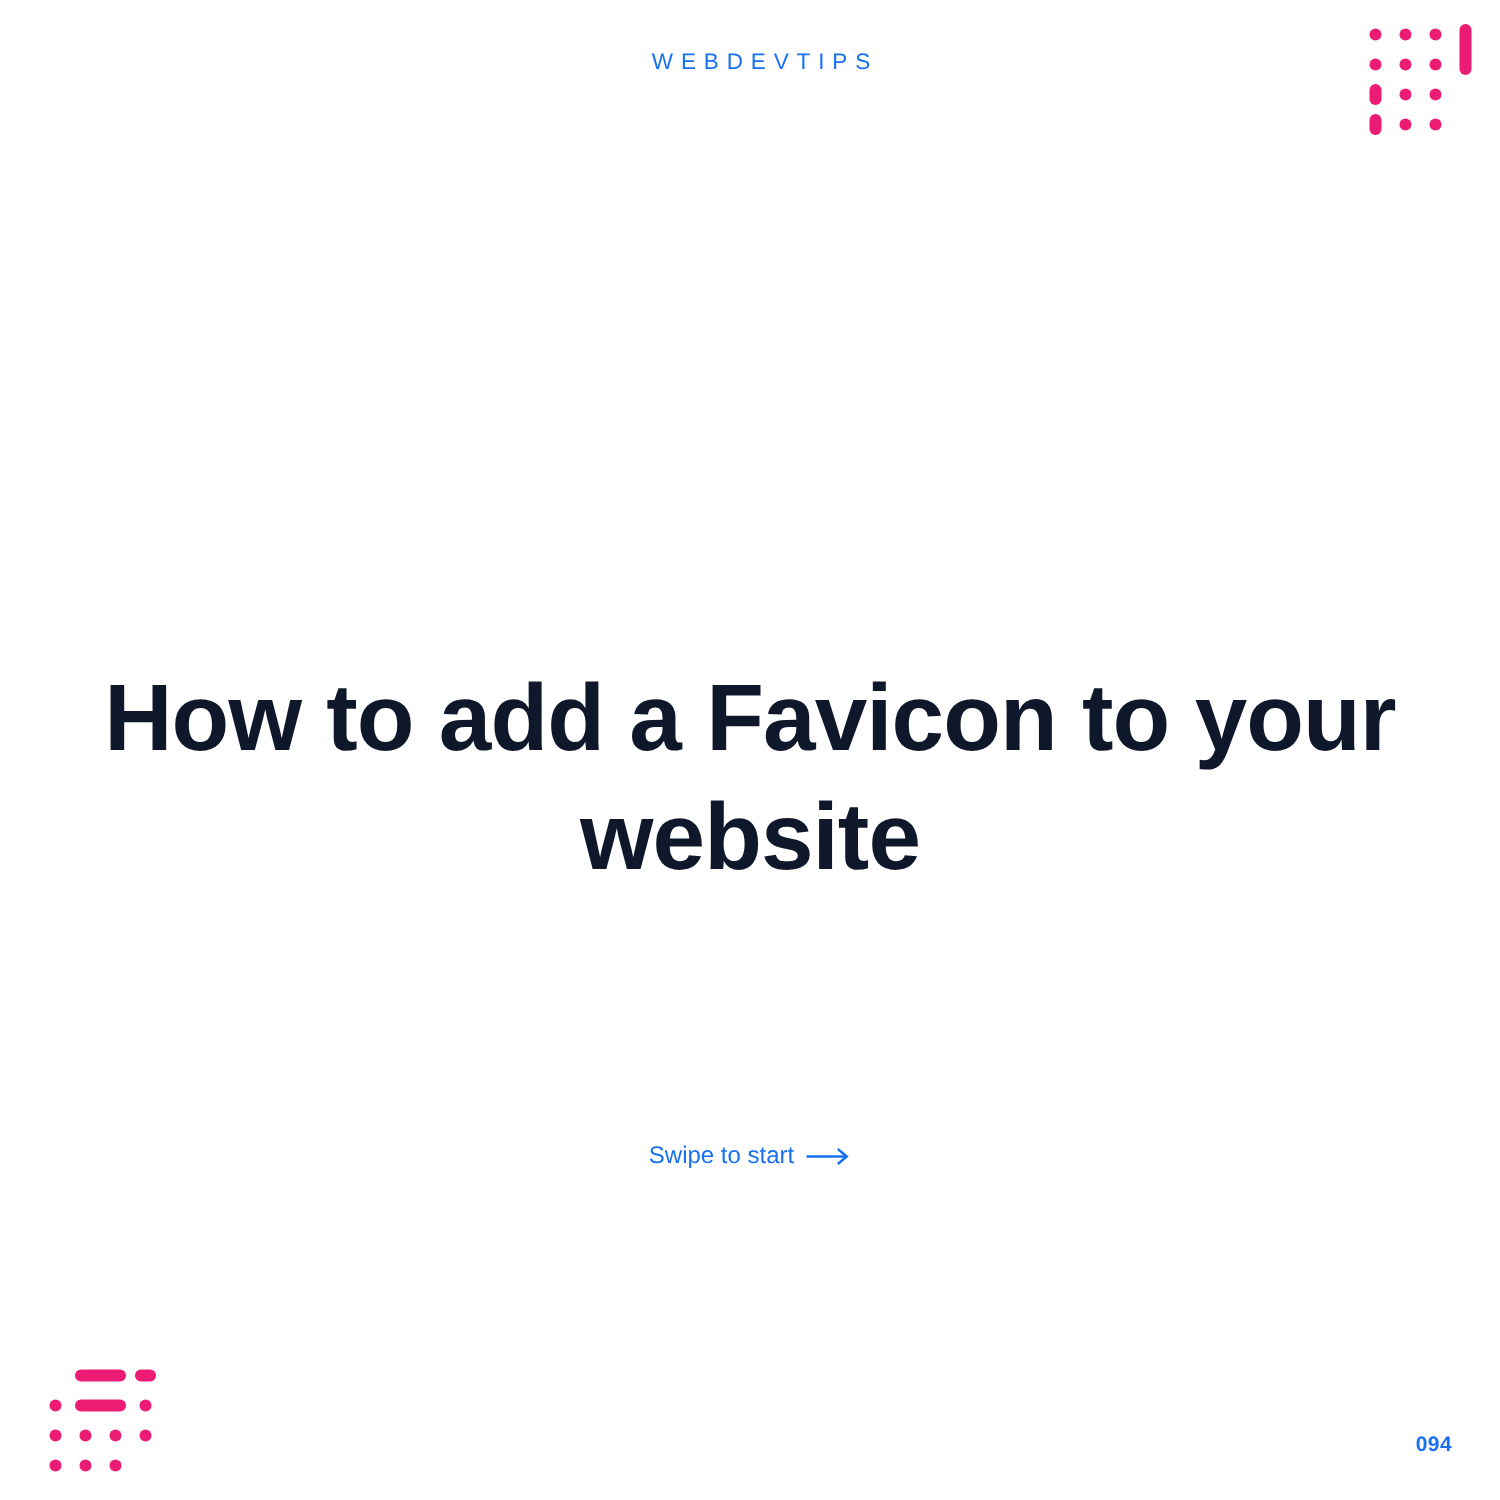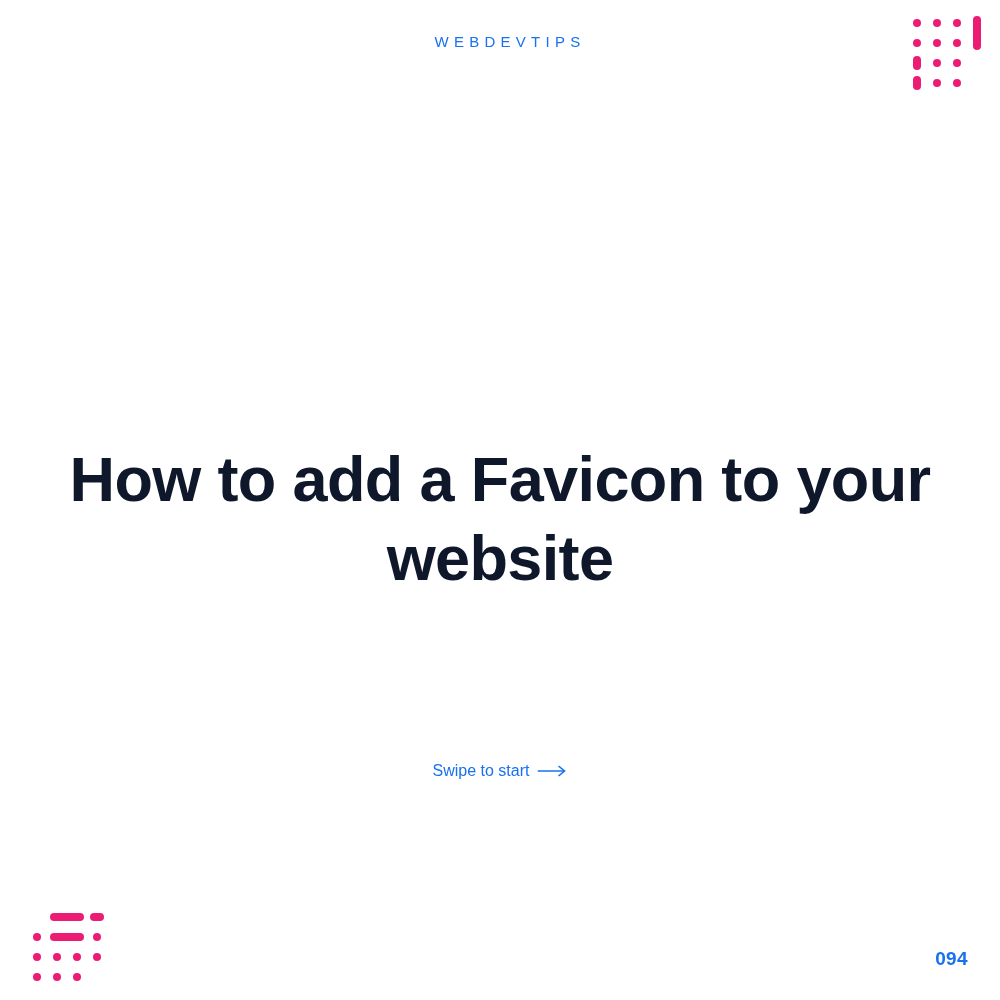--- a/index.html
+++ b/index.html
@@ -54,21 +54,21 @@
       font-weight: 500;
     }
     .arrow-icon svg {
       display: block;
     }
     .page-number {
       position: absolute;
       right: 32px;
       bottom: 30px;
       color: #1771F1;
-      font-size: 19px;
+      font-size: 14px;
       font-weight: 700;
       letter-spacing: 0.02em;
     }
     .logo-tr {
       position: absolute;
       top: 16px;
       right: 16px;
       display: grid;
       grid-template-columns: repeat(4, 14px);
       grid-template-rows: repeat(4, 14px);

